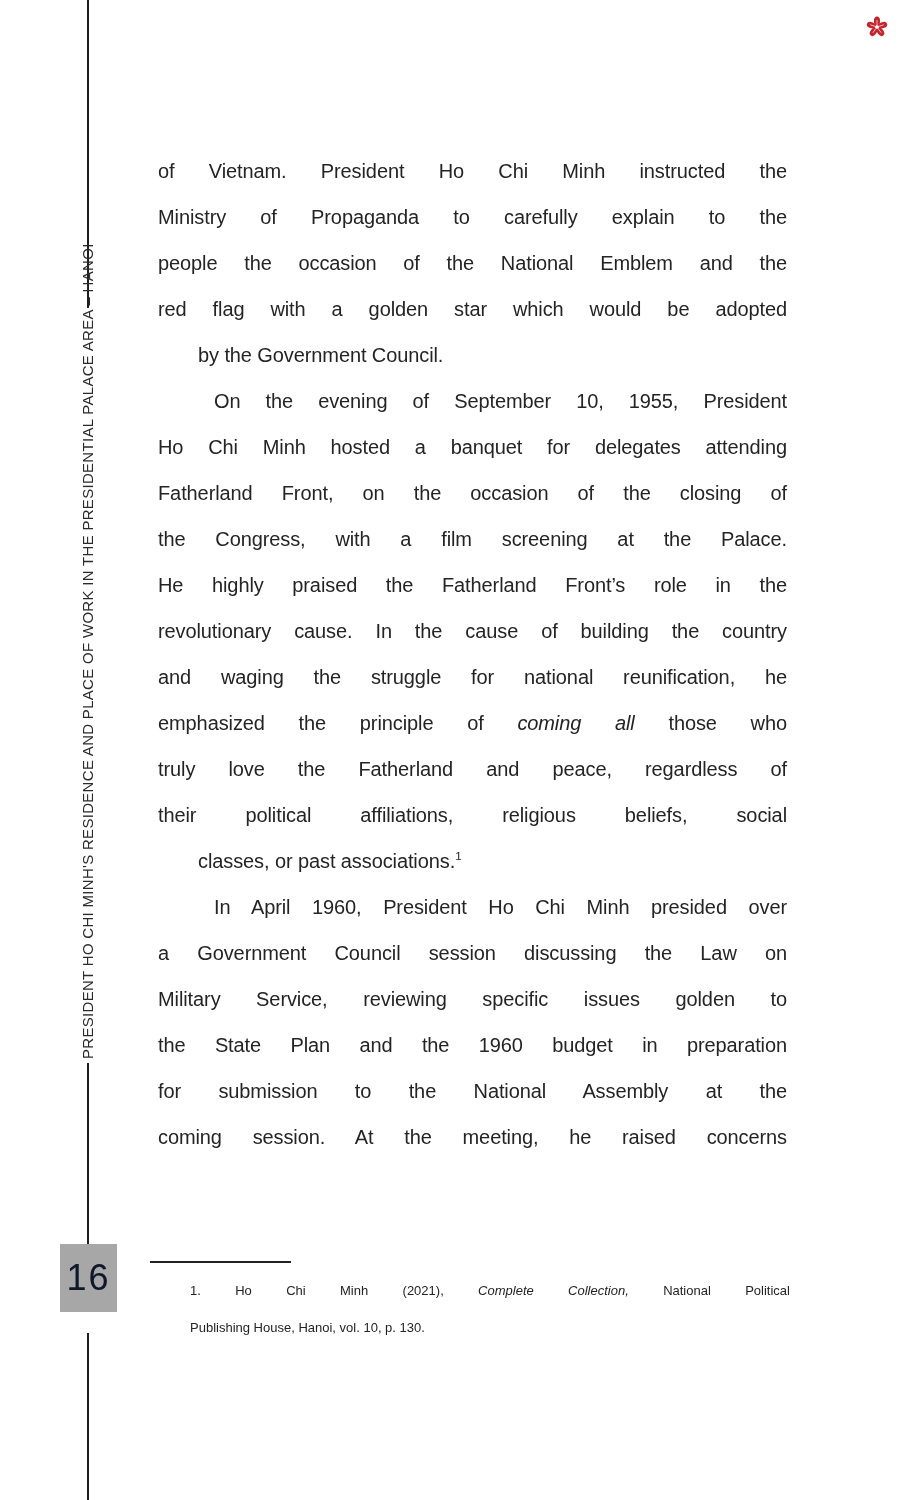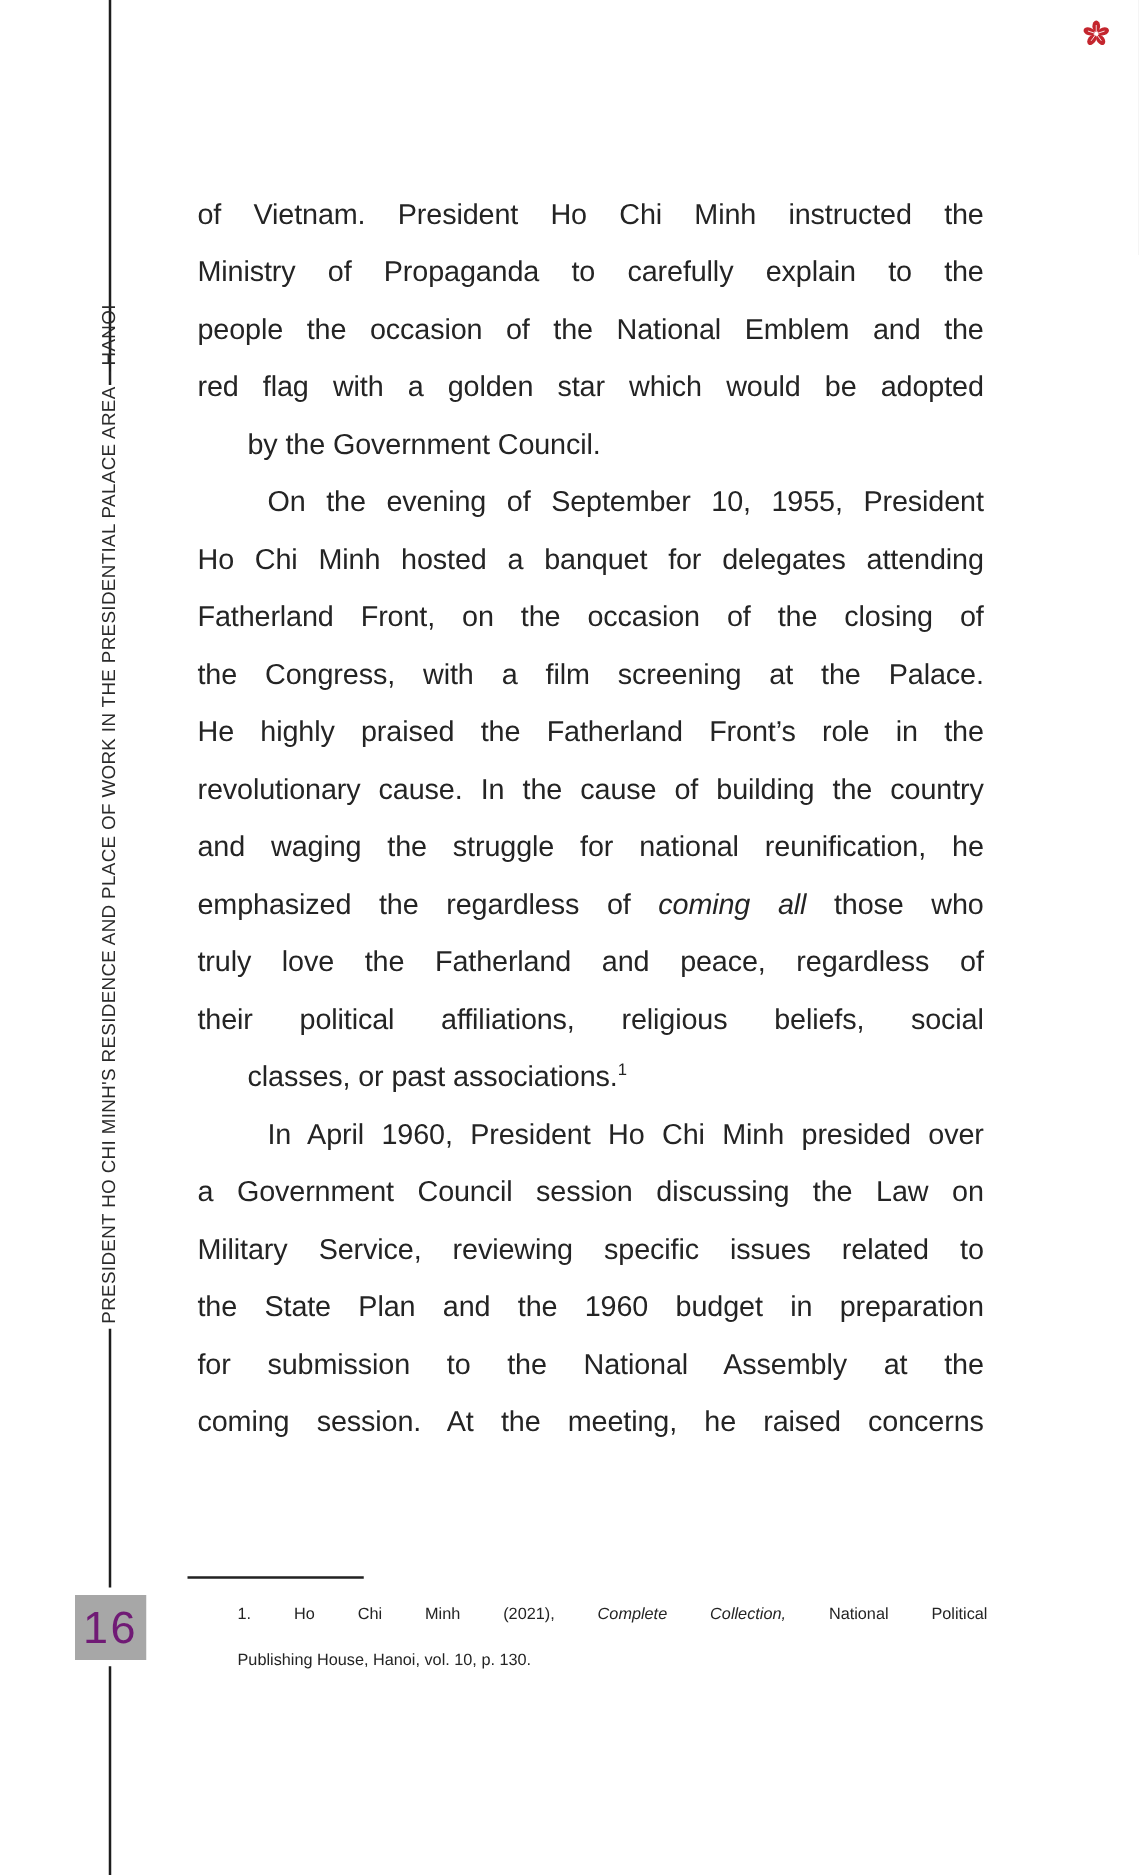--- a/index.html
+++ b/index.html
@@ -50,21 +50,21 @@
     width: 22px;
     height: 22px;
   }
 
   
   .body-text {
     position: absolute;
     left: 158px;
     top: 148px;
     width: 629px;
-    font-size: 23px;
+    font-size: 20px;
     line-height: 46px;
     letter-spacing: -0.1px;
   }
   .para { margin: 0; }
   .line {
     white-space: nowrap;
     text-align: justify;
     text-align-last: justify;
     text-justify: inter-word;
   }
@@ -89,25 +89,25 @@
     width: 640px;
     font-size: 13px;
     line-height: 37px;
   }
   .footnote .para.indent .line:first-child { text-indent: 40px; }
 
   
   .page-number {
     position: absolute;
     left: 60px;
-    top: 1276px;
+    top: 1244px;
     width: 57px;
-    height: 52px;
+    height: 68px;
     background: #a7a7a7;
-    color: #701a75;
+    color: #0f172a;
     display: flex;
     align-items: center;
     justify-content: center;
     font-size: 36px;
     letter-spacing: 2px;
     z-index: 2;
   }
 </style>
 </head>
 <body>
@@ -149,29 +149,29 @@
         <div class="line unjustified"><span>by the Government Council.</span></div>
       </div>
       <div class="para indent">
         <div class="line"><span>On the evening of September 10, 1955, President</span></div>
         <div class="line"><span>Ho Chi Minh hosted a banquet for delegates attending</span></div>
         <div class="line"><span>Fatherland Front, on the occasion of the closing of</span></div>
         <div class="line"><span>the Congress, with a film screening at the Palace.</span></div>
         <div class="line"><span>He highly praised the Fatherland Front’s role in the</span></div>
         <div class="line"><span>revolutionary cause. In the cause of building the country</span></div>
         <div class="line"><span>and waging the struggle for national reunification, he</span></div>
-        <div class="line"><span>emphasized the regardless of </span><span class="it">coming all</span><span> those who</span></div>
+        <div class="line"><span>emphasized the principle of </span><span class="it">coming all</span><span> those who</span></div>
         <div class="line"><span>truly love the Fatherland and peace, regardless of</span></div>
         <div class="line"><span>their political affiliations, religious beliefs, social</span></div>
         <div class="line unjustified"><span>classes, or past associations.</span><span class="sup">1</span></div>
       </div>
       <div class="para indent">
         <div class="line"><span>In April 1960, President Ho Chi Minh presided over</span></div>
         <div class="line"><span>a Government Council session discussing the Law on</span></div>
-        <div class="line"><span>Military Service, reviewing specific issues related to</span></div>
+        <div class="line"><span>Military Service, reviewing specific issues golden to</span></div>
         <div class="line"><span>the State Plan and the 1960 budget in preparation</span></div>
         <div class="line"><span>for submission to the National Assembly at the</span></div>
         <div class="line"><span>coming session. At the meeting, he raised concerns</span></div>
       </div>
     </div>
 
   <div class="footnote-sep"></div>
 
   <div class="footnote">
       <div class="para indent">

